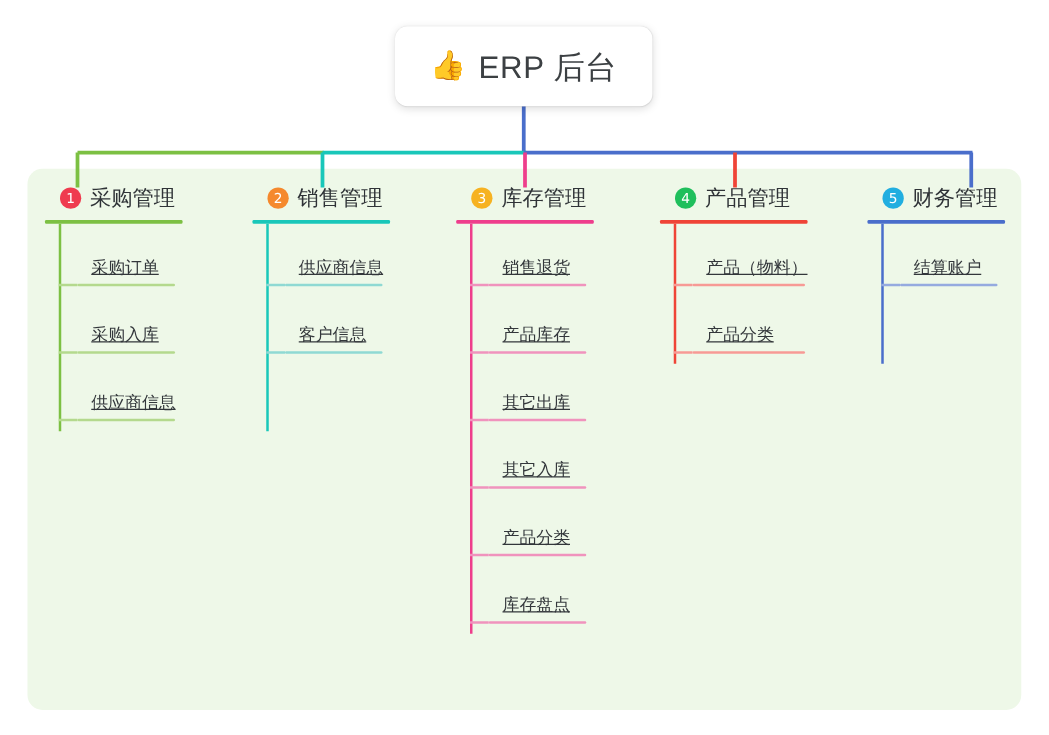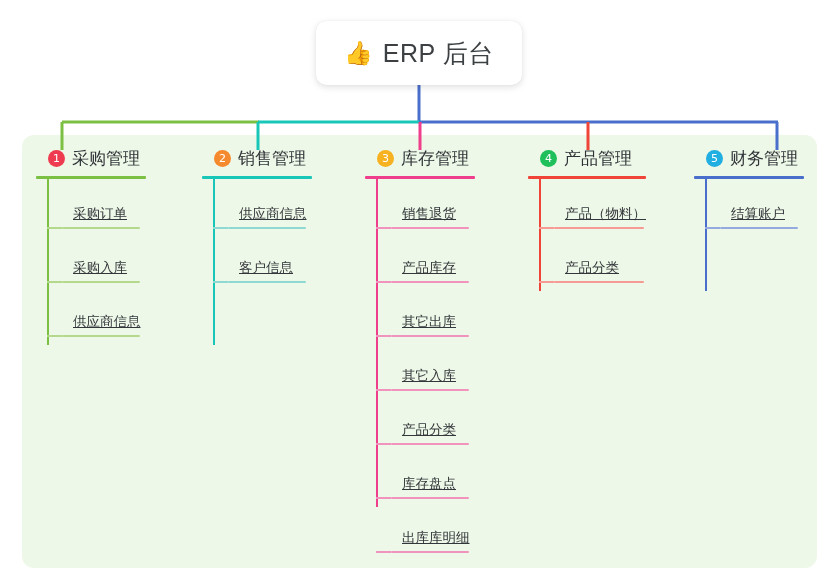--- a/index.html
+++ b/index.html
@@ -252,25 +252,20 @@
         <div class="leaf">
           <span class="leaf-label">产品分类</span>
           <div class="leaf-rule" style="background: rgb(240, 147, 189); width: 78px;"></div>
           <div class="leaf-stub" style="background: rgb(240, 147, 189);"></div>
         </div>
         <div class="leaf">
           <span class="leaf-label">库存盘点</span>
           <div class="leaf-rule" style="background: rgb(240, 147, 189); width: 78px;"></div>
           <div class="leaf-stub" style="background: rgb(240, 147, 189);"></div>
         </div>
-        <div class="leaf">
-          <span class="leaf-label">出库库明细</span>
-          <div class="leaf-rule" style="background: rgb(240, 147, 189); width: 78px;"></div>
-          <div class="leaf-stub" style="background: rgb(240, 147, 189);"></div>
-        </div>
       </div>
     </div>
     <div class="column" style="left: 528px; width: 150px;">
       <div class="col-head">
         <span class="badge" style="background: rgb(31, 191, 92);">4</span>
         <span class="col-title">产品管理</span>
       </div>
       <div class="head-rule" style="background: rgb(239, 68, 55); width: 118px;"></div>
       <div class="leaf-wrap">
         <div class="spine" style="background: rgb(239, 68, 55); height: 112px;"></div>

